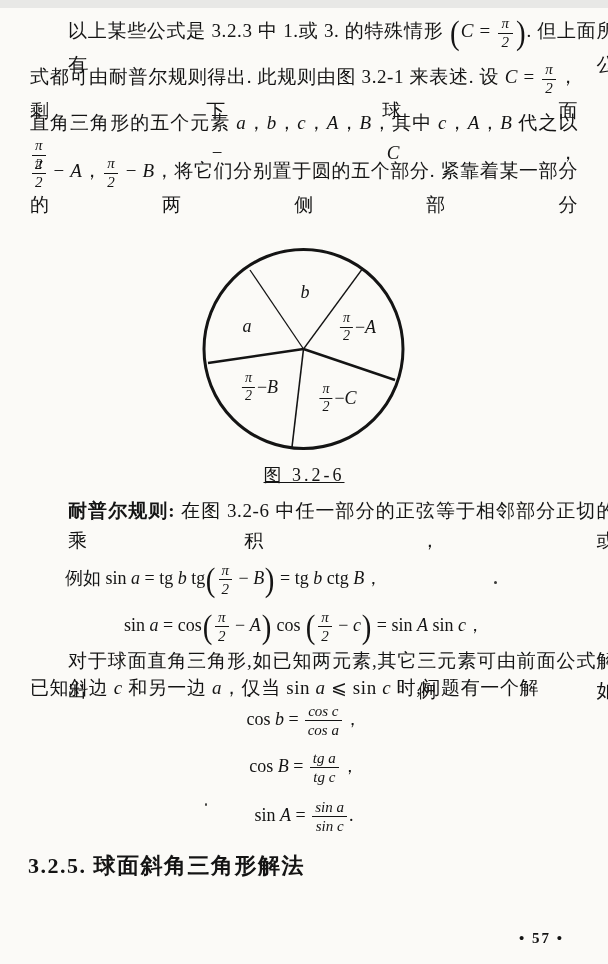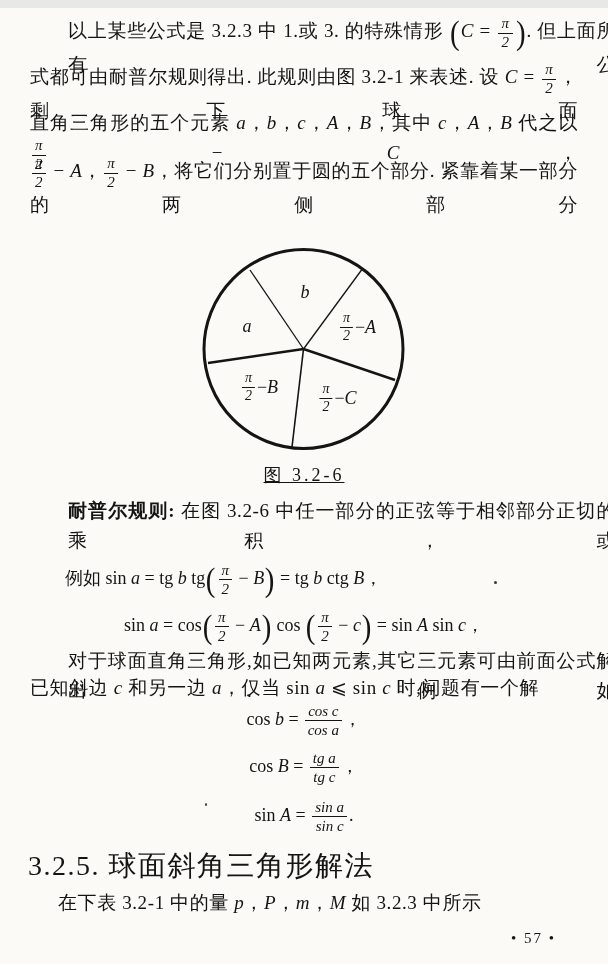--- a/index.html
+++ b/index.html
@@ -52,28 +52,28 @@
     font-size:18px;white-space:nowrap;
   }
   .sector-label .frac{font-size:14px;}
   .caption{
     position:absolute;left:0;width:608px;
     text-align:center;
     font-size:18px;line-height:24px;letter-spacing:3px;text-decoration:underline;
   }
   .heading{
     position:absolute;left:28px;
-    font-size:28px;line-height:32px;
+    font-size:22px;line-height:32px;
     letter-spacing:1.5px;
-    font-weight:400;
+    font-weight:700;
     white-space:nowrap;
   }
   .pageno{
-    position:absolute;right:52px;
-    font-size:15px;font-weight:normal;letter-spacing:2px;
+    position:absolute;right:44px;
+    font-size:15px;font-weight:bold;letter-spacing:2px;
     white-space:nowrap;
   }
   .speck{position:absolute;background:#3a3a38;border-radius:50%;}
 </style>
 </head>
 <body>
 
 <div class="page">
 
   <div class="tline just indent" style="top:8px"><span>以上某些公式是 3.2.3 中 1.或 3. 的特殊情形 </span><span class="bigp">(</span><span class="it">C</span><span> = </span><span class="frac">
@@ -163,20 +163,19 @@
   <div class="formula fcenter" style="top:736px"><span>cos </span><span class="it">B</span><span> = </span><span class="frac">
         <span class="num">tg a</span>
         <span class="den">tg c</span>
       </span><span>，</span></div>
   <div class="formula fcenter" style="top:785px"><span>sin </span><span class="it">A</span><span> = </span><span class="frac">
         <span class="num">sin a</span>
         <span class="den">sin c</span>
       </span><span>.</span></div>
 
   <div class="heading" style="top:842px">3.2.5. 球面斜角三角形解法</div>
-  <div class="tline" style="top:880px;padding-left:28px"><span>在下表 3.2-1 中的量 </span><span class="it">p</span><span>，</span><span class="it">P</span><span>，</span><span class="it">m</span><span>，</span><span class="it">M</span><span> 如 3.2.3 中所示</span></div>
 
   <div class="pageno" style="top:922px">• 57 •</div>
 
   <div class="speck" style="left:494px;top:573px;width:3px;height:3px"></div>
   <div class="speck" style="left:587px;top:508px;width:3px;height:2px"></div>
   <div class="speck" style="left:205px;top:795px;width:2px;height:3px"></div>
 </div>
 
 </body></html>

